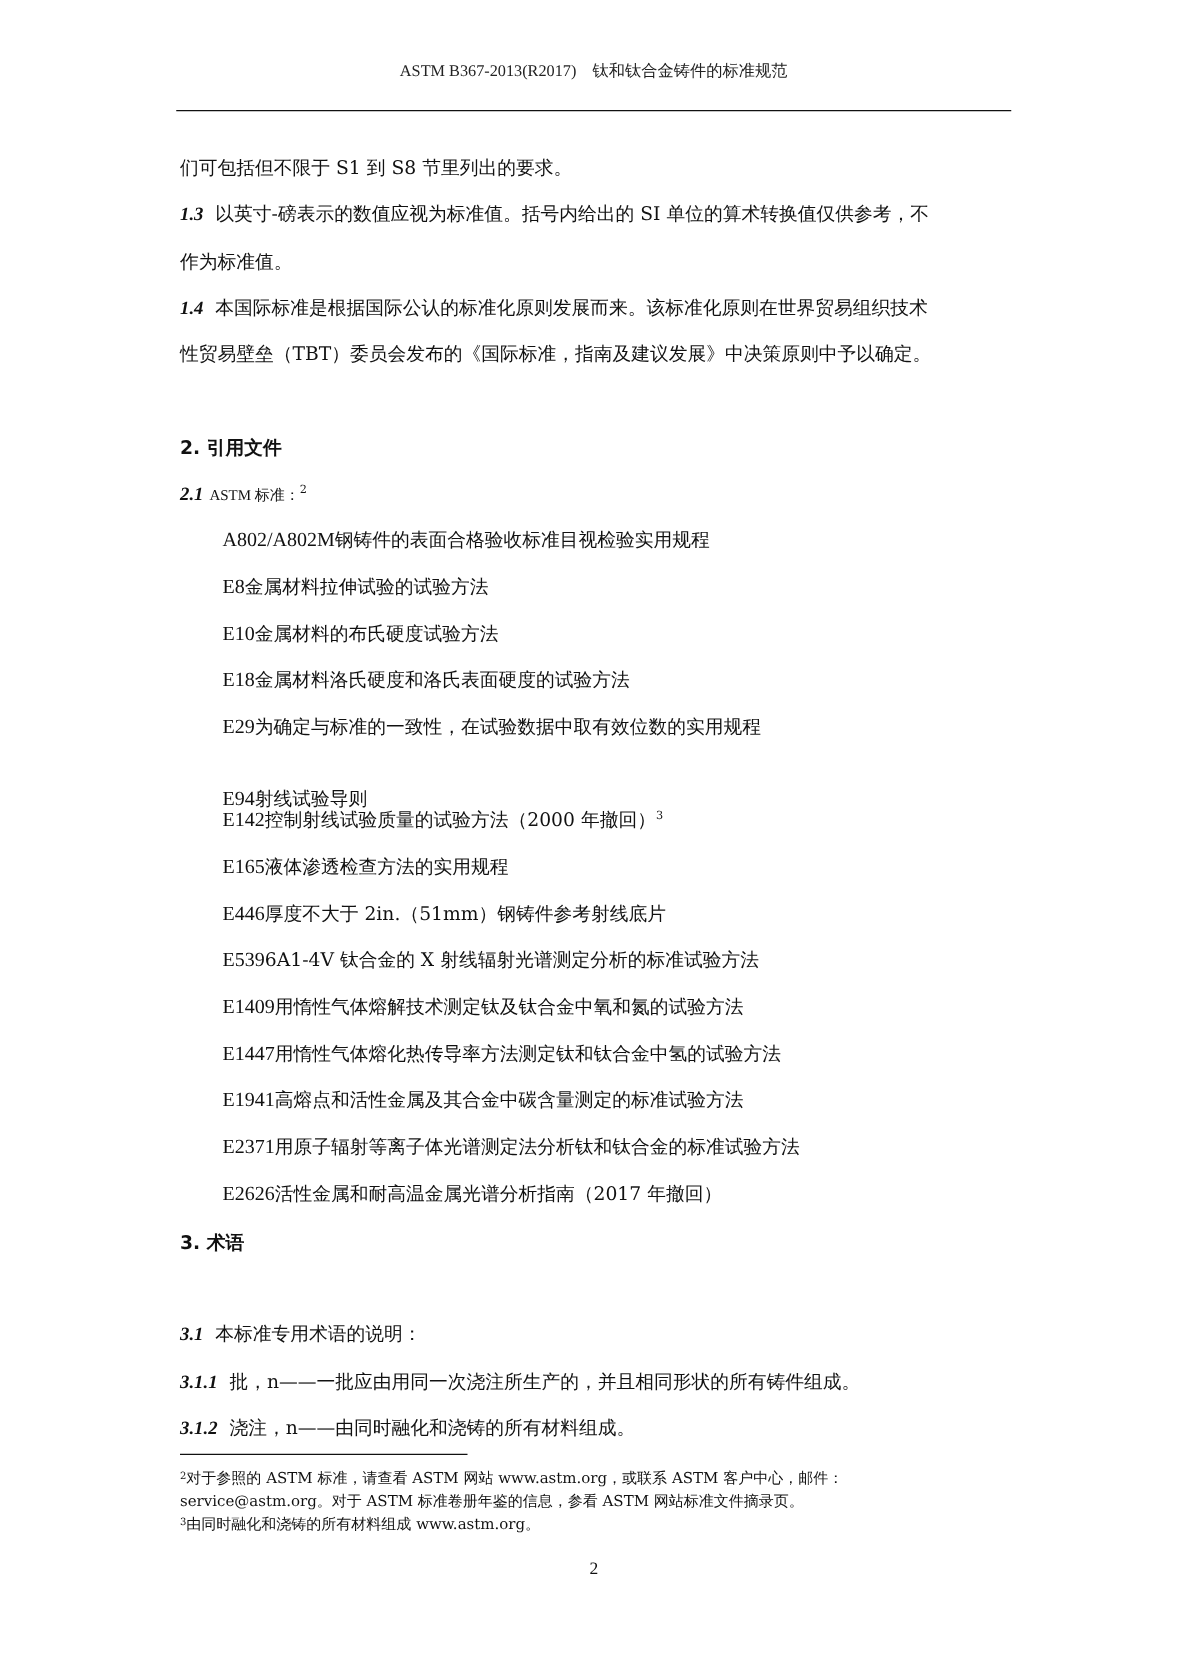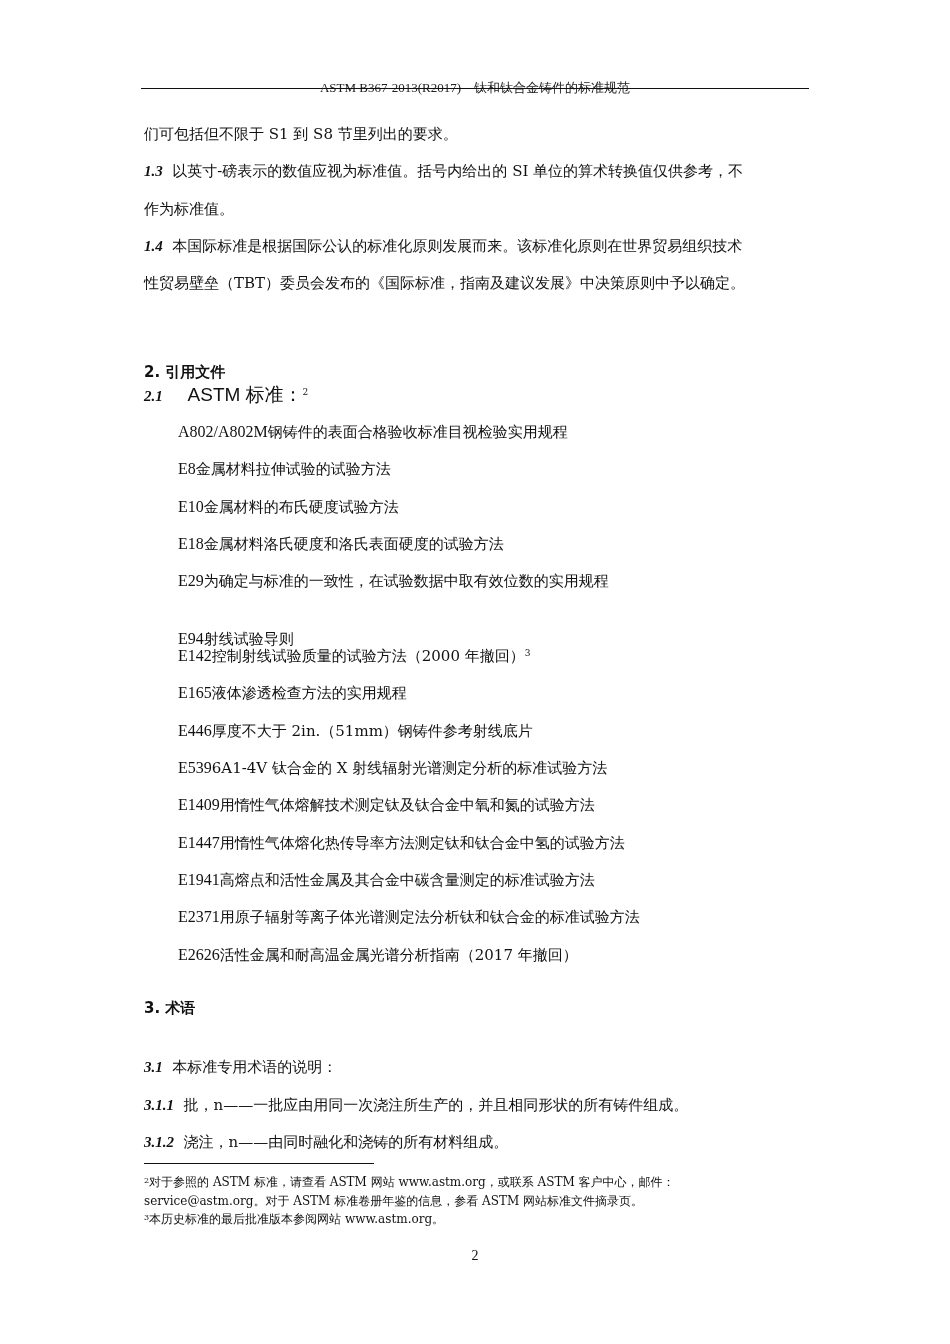--- a/index.html
+++ b/index.html
@@ -1,33 +1,33 @@
 <!DOCTYPE html>
 <html><head>
 <meta charset="utf-8">
 <style>
   html, body { margin: 0; padding: 0; background: #ffffff; }
   body { width: 950px; height: 1344px; position: relative; overflow: hidden;
          font-family: "DejaVu Serif", "Liberation Serif", serif; color: #111; }
-  .header { position: absolute; left: 141px; top: 79px; width: 668px; text-align: center;
+  .header { position: absolute; left: 141px; top: 48px; width: 668px; text-align: center;
             font-size: 13px; font-family: "Liberation Serif", "DejaVu Serif", serif; color: #222; }
   .header-rule { position: absolute; left: 141px; top: 88px; width: 668px; height: 0;
                  border-top: 1.3px solid #111; }
   .para { position: absolute; left: 144px; font-size: 15px; line-height: 20px; white-space: nowrap; }
   .bold { font-weight: bold; font-family: "Liberation Serif", "DejaVu Serif", serif; font-style: italic; }
-  .heading { font-weight: bold; font-family: "DejaVu Sans", sans-serif; font-size: 15px; margin-top: 14px; }
+  .heading { font-weight: bold; font-family: "DejaVu Sans", sans-serif; font-size: 15px; }
   .ref { position: absolute; left: 178px; font-size: 15px; line-height: 20px; white-space: nowrap; }
   .ref .code { font-family: "Liberation Serif", "DejaVu Serif", serif; font-size: 16px; }
   sup { font-size: 9px; vertical-align: top; position: relative; top: -3px; }
   .fn-rule { position: absolute; left: 144px; top: 1163px; width: 230px; border-top: 1px solid #111; }
   .fn { position: absolute; left: 144px; font-size: 12px; line-height: 16px; white-space: nowrap; }
   .fn sup { font-size: 8px; top: -1px; }
   .pagenum { position: absolute; left: 0; width: 950px; top: 1248px; text-align: center;
              font-size: 14px; font-family: "Liberation Serif", serif; }
-  .latin { font-family: Liberation Sans, sans-serif; font-size: 19px; margin-left: 20px; }
+  .latin { font-family: Liberation Serif, serif; font-size: 12px; }
 </style>
 </head>
 <body>
 
 <div class="header">ASTM B367-2013(R2017)　钛和钛合金铸件的标准规范</div>
 <div class="header-rule"></div>
 
 <div class="para" style="top:124px">们可包括但不限于 S1 到 S8 节里列出的要求。</div>
 
 <div class="para" style="top:161px">
@@ -79,16 +79,16 @@
   <span class="bold">3.1.2</span>&nbsp;
   <span>浇注，n——由同时融化和浇铸的所有材料组成。</span>
 </div>
 
 <div class="fn-rule"></div>
 <div class="fn" style="top:1174px">
   <sup>2</sup><span>对于参照的 ASTM 标准，请查看 ASTM 网站 www.astm.org，或联系 ASTM 客户中心，邮件：</span>
 </div>
 <div class="fn" style="top:1193px">service@astm.org。对于 ASTM 标准卷册年鉴的信息，参看 ASTM 网站标准文件摘录页。</div>
 <div class="fn" style="top:1211px">
-  <sup>3</sup><span>本历史标准的最后批准版本参阅网站 www.astm.org。</span>
+  <sup>3</sup><span>由同时融化和浇铸的所有材料组成 www.astm.org。</span>
 </div>
 
 <div class="pagenum">2</div>
 
 </body></html>

